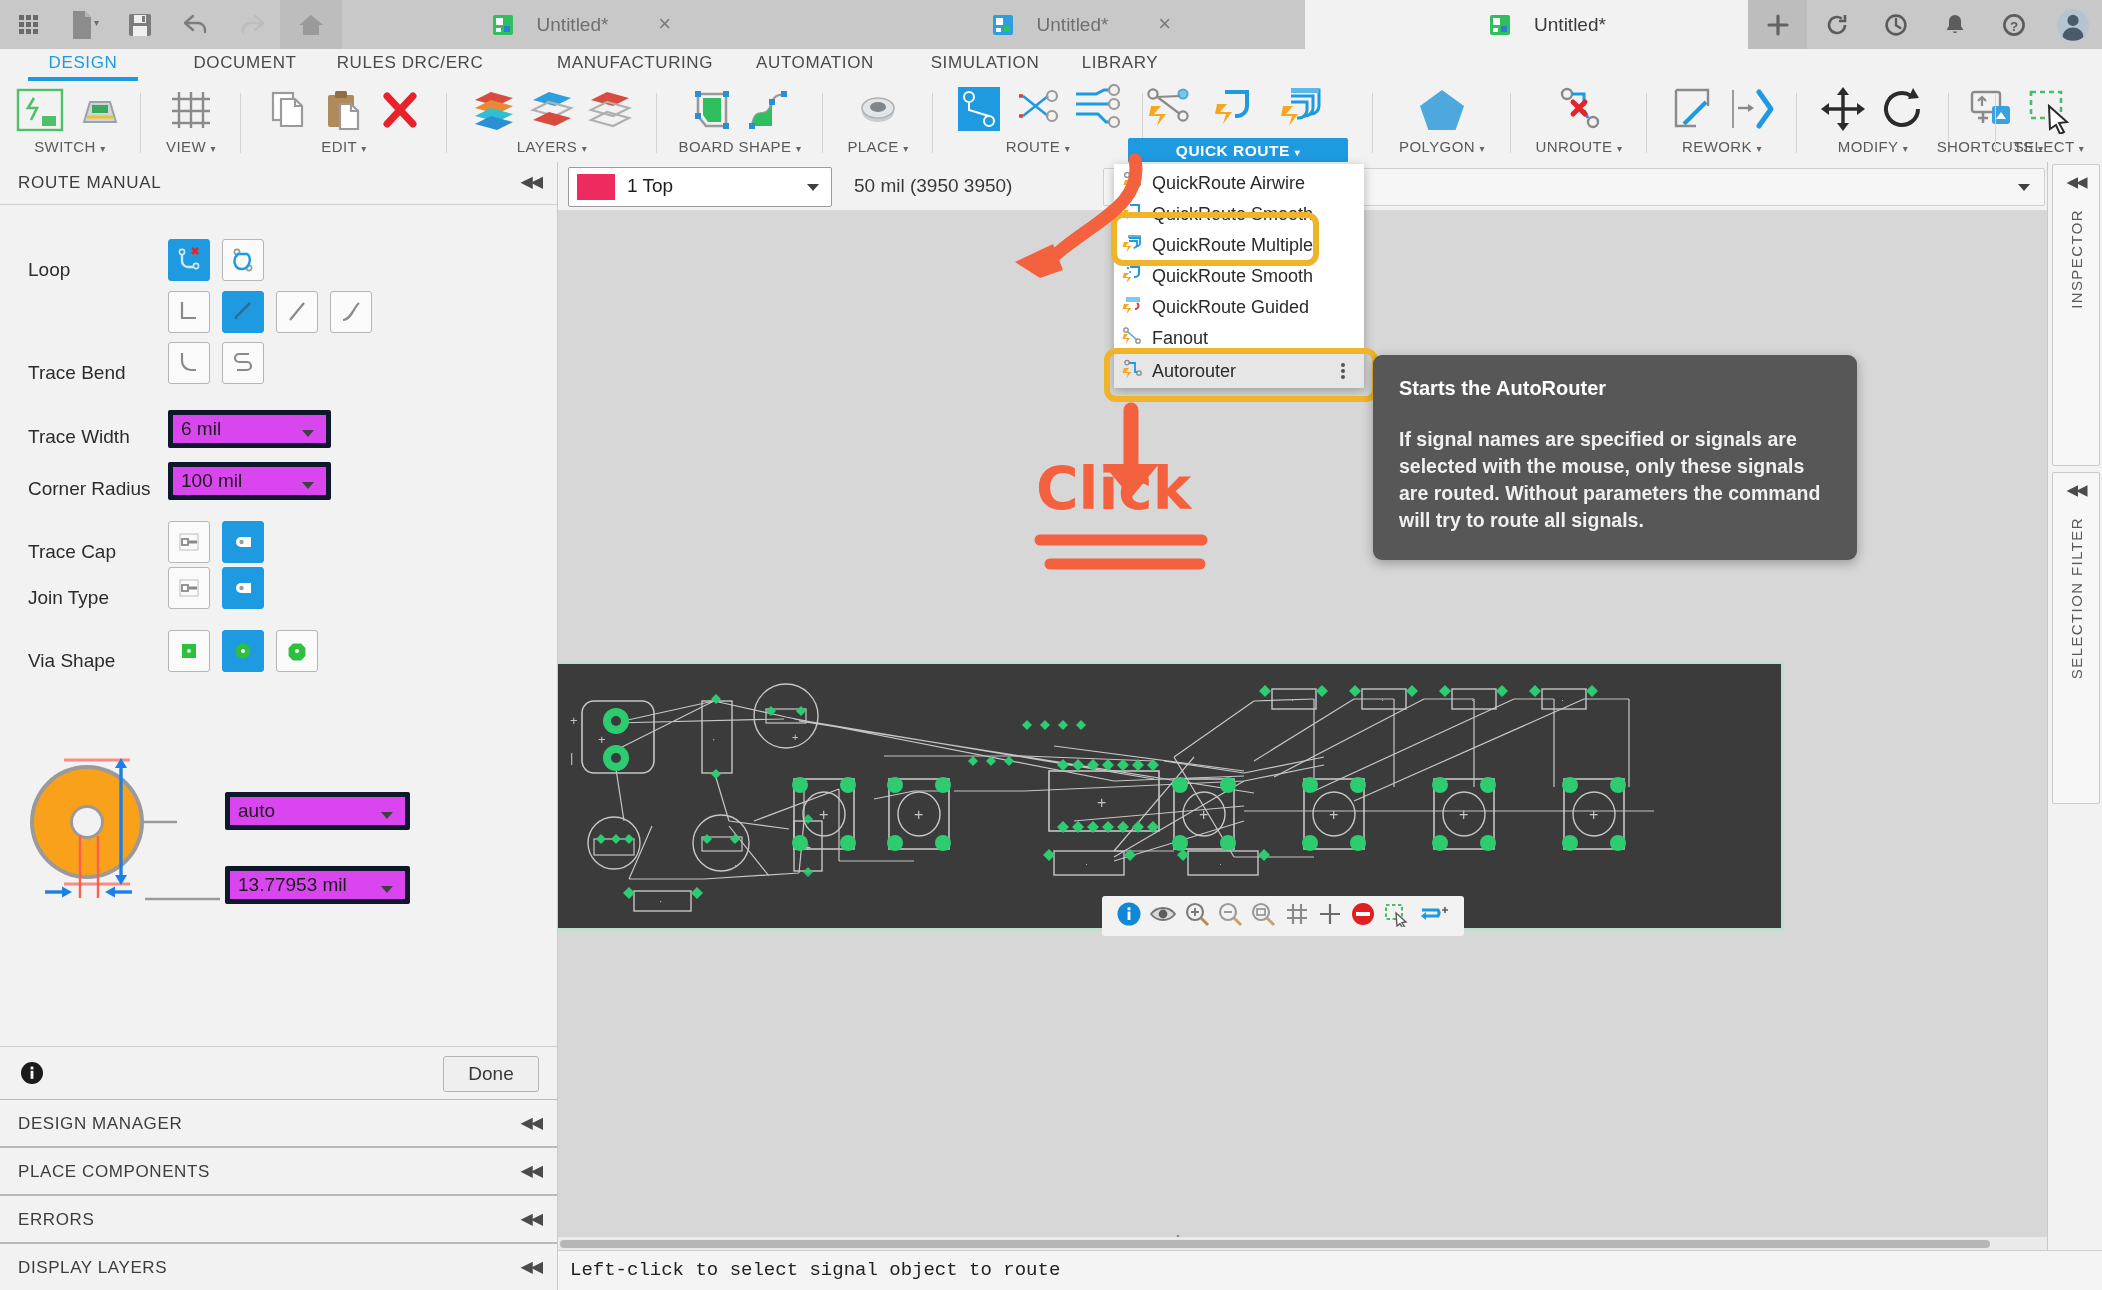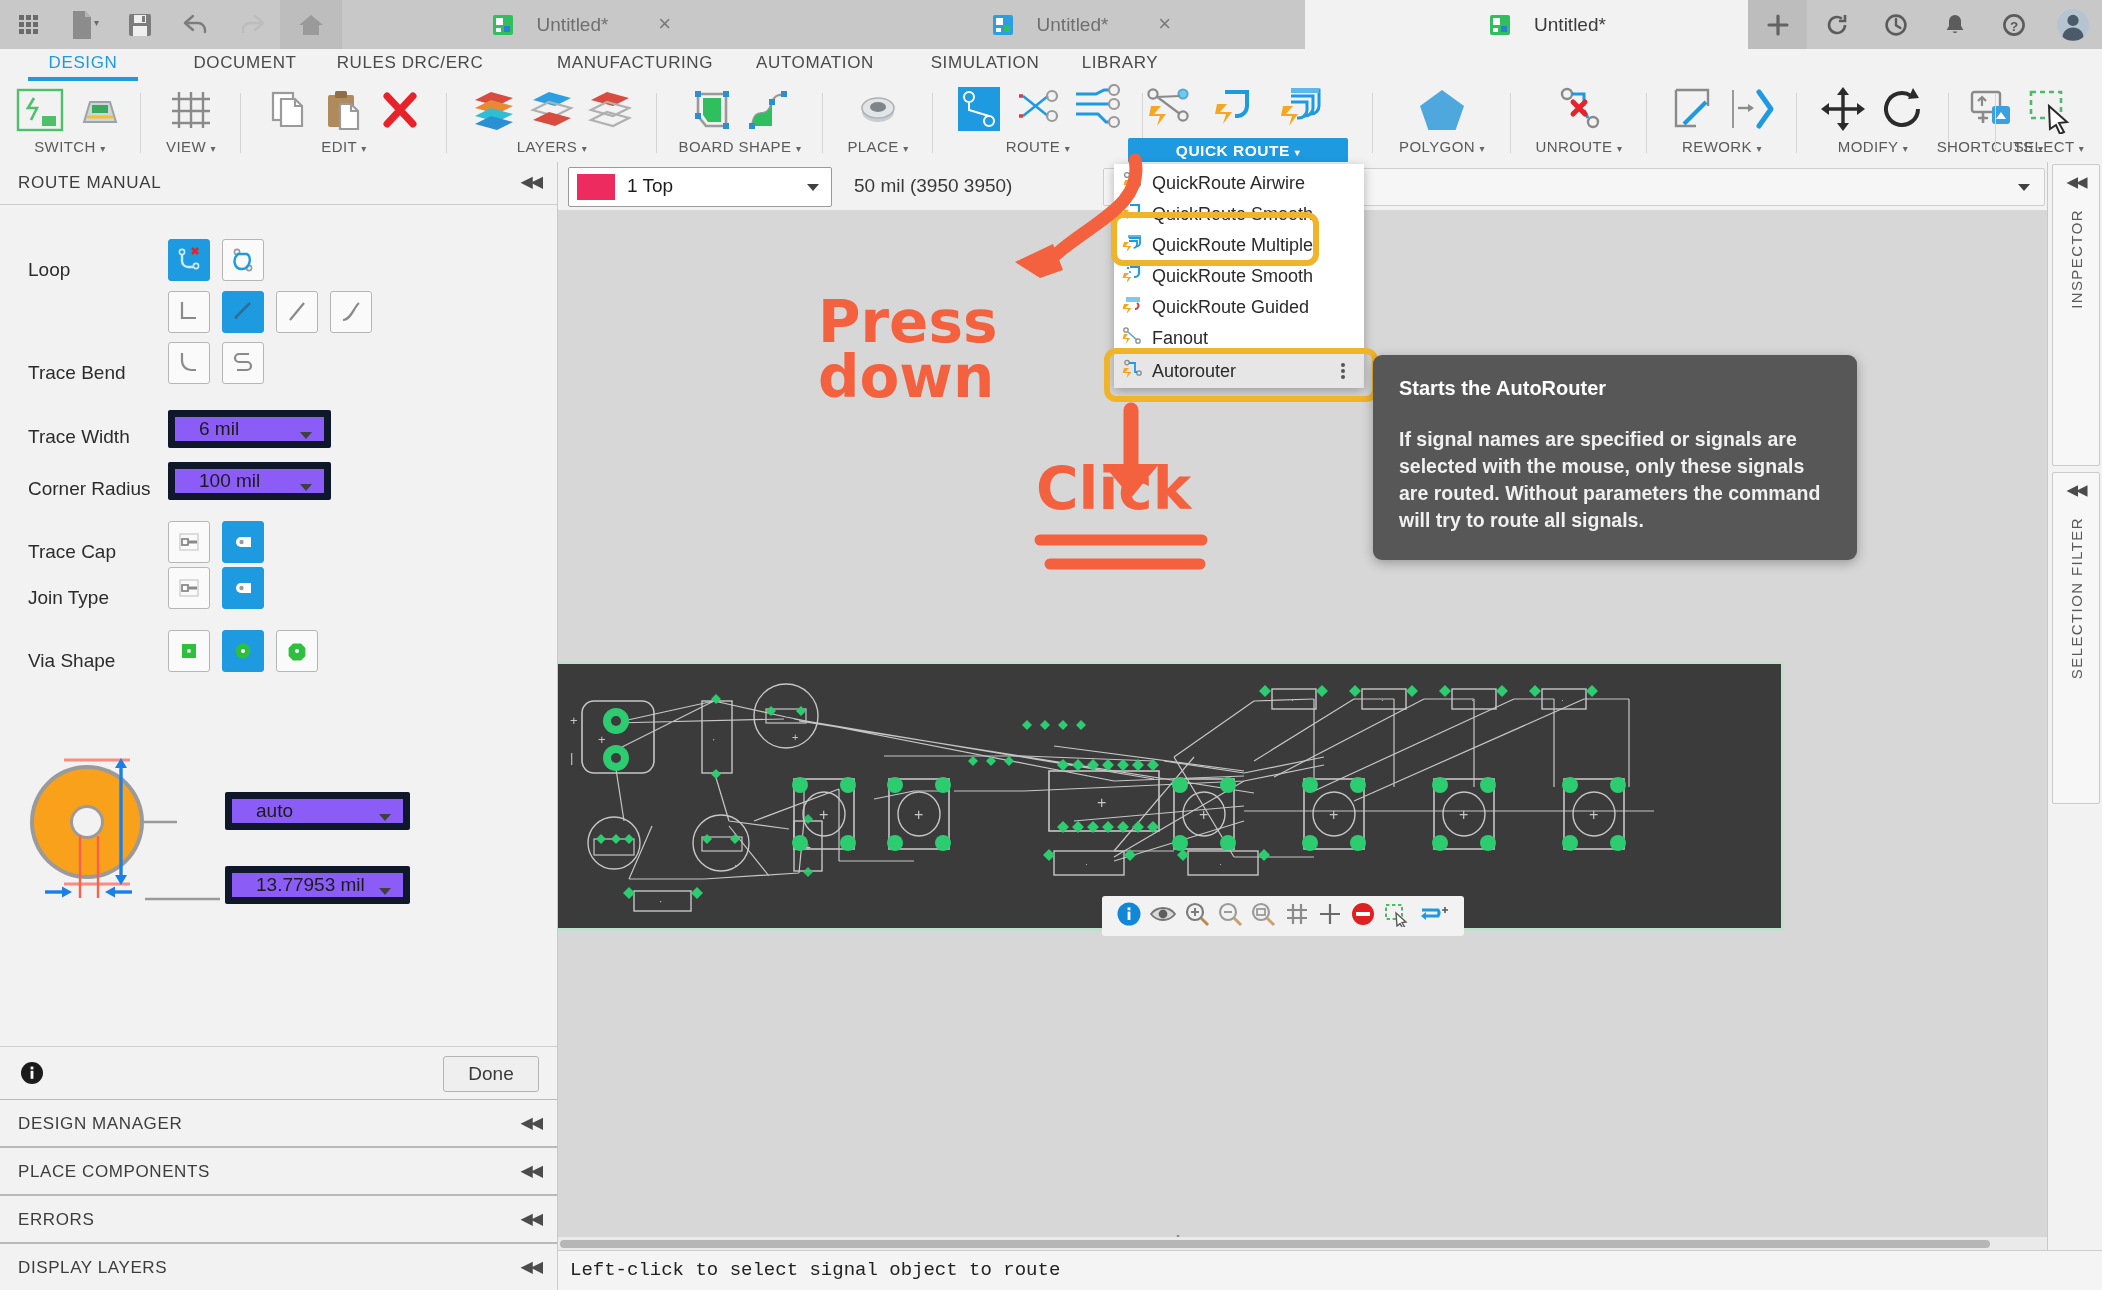--- a/index.html
+++ b/index.html
@@ -42,21 +42,21 @@
 
   
   .leftpanel{position:absolute;left:0;top:162px;width:557px;height:1128px;background:#f2f2f2;border-right:1px solid #c9c9c9;}
   .panel-head{position:relative;height:42px;border-bottom:1px solid #cfcfcf;background:#f2f2f2;}
   .panel-head .ptitle{position:absolute;left:18px;top:11px;font-size:17px;color:#3d3d3d;letter-spacing:.7px;}
   .panel-head .pcollapse{position:absolute;right:16px;top:10px;font-size:16px;color:#4b4b4b;letter-spacing:-2px;}
   .formrow{position:absolute;display:flex;align-items:flex-end;}
   .flabel{font-size:19px;color:#2c2c2c;width:140px;}
   .tbtn{width:42px;height:42px;border:1px solid #b6b6b6;background:#fafafa;border-radius:3px;display:inline-flex;align-items:center;justify-content:center;margin-right:12px;box-sizing:border-box;}
   .tbtn.sel{background:#1e9ae0;border-color:#1e9ae0;}
-  .sel-input{height:38px;border:7px solid #0f172a;background:#8b5cf6;border-radius:2px;position:relative;font-size:19px;color:#1c1c1c;display:flex;align-items:center;padding-left:24px;box-sizing:border-box;}
+  .sel-input{height:38px;border:5px solid #0f172a;background:#d946ef;border-radius:2px;position:relative;font-size:19px;color:#1c1c1c;display:flex;align-items:center;padding-left:8px;box-sizing:border-box;}
   .sel-input .dn{position:absolute;right:12px;top:15px;width:0;height:0;border-left:6px solid transparent;border-right:6px solid transparent;border-top:7px solid #404040;}
   .footbar{position:absolute;left:0;bottom:0;width:557px;}
   .accordion{height:46px;border-top:1px solid #b9b9b9;border-bottom:1px solid #b9b9b9;background:#f2f2f2;position:relative;}
   .accordion .atext{position:absolute;left:18px;top:14px;font-size:17px;color:#3d3d3d;letter-spacing:.6px;}
   .accordion .acol{position:absolute;right:16px;top:13px;font-size:16px;color:#4b4b4b;letter-spacing:-2px;}
   .donebar{position:relative;height:52px;border-top:1px solid #cfcfcf;background:#f2f2f2;}
   .donebtn{position:absolute;right:18px;top:9px;width:94px;height:34px;border:1px solid #b4b4b4;background:#efefef;border-radius:3px;font-size:19px;color:#3a3a3a;display:flex;align-items:center;justify-content:center;}
 
   
   .cmdbar{position:absolute;left:558px;top:162px;width:1490px;height:48px;background:#f2f2f2;border-bottom:1px solid #d8d8d8;}
@@ -1148,24 +1148,20 @@
 
   <div class="tooltip">
     <div class="tt-title">Starts the AutoRouter</div>
     <div class="tt-body">If signal names are specified or signals are selected with the mouse, only these signals are routed. Without parameters the command will try to route all signals.</div>
   </div>
 
   <svg class="anno" width="260" height="190" viewBox="0 0 260 190" style="left:930px;top:150px;">
     <path d="M205 10 C215 60, 150 75, 110 120" fill="none" stroke="#f4613f" stroke-width="13" stroke-linecap="round"></path>
     <path d="M110 128 L85 112 L123 94 L133 120 Z" fill="#f4613f"></path>
   </svg>
-  <div class="anno anno-text" style="left:818px;top:295px;width:240px;font-size:58px;line-height:0.94;">
-    <div style="white-space:pre-line;">Press
-down</div>
-  </div>
 
   <svg class="anno" width="110" height="120" viewBox="0 0 110 120" style="left:1078px;top:402px;">
     <path d="M53 8 v62" fill="none" stroke="#f4613f" stroke-width="15" stroke-linecap="round"></path>
     <path d="M53 96 L25 62 h56 Z" fill="#f4613f"></path>
   </svg>
   <div class="anno anno-text" style="left:1036px;top:455px;font-size:58px;">
     <span>Click</span>
   </div>
   <svg class="anno" width="180" height="50" viewBox="0 0 180 50" style="left:1032px;top:528px;">
     <path d="M8 12 h162" stroke="#f4613f" stroke-width="11" stroke-linecap="round"></path>

